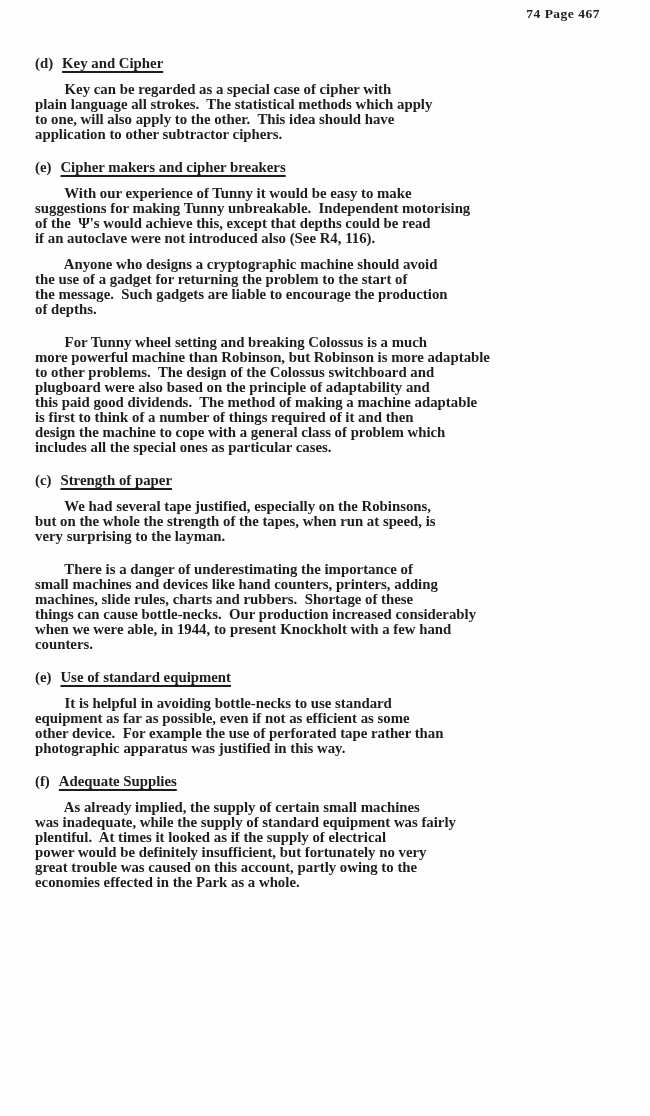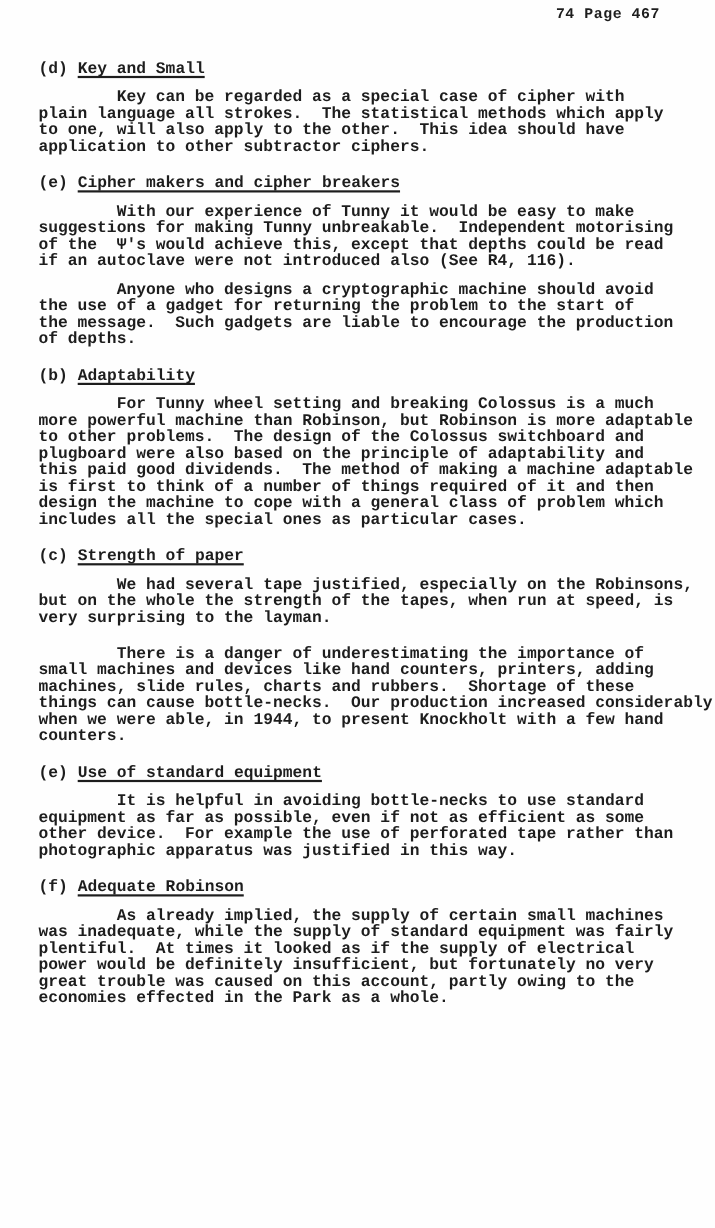--- a/index.html
+++ b/index.html
@@ -7,21 +7,21 @@
     padding: 0;
     background: #e8e8e8;
   }
   .page {
     position: relative;
     width: 650px;
     height: 1116px;
     margin: 0 auto;
     background: #fefefe;
     color: #1d1d1d;
-    font-family: Liberation Mono, monospace;
+    font-family: Liberation Serif, serif;
     font-weight: 700;
     font-size: 14.8px;
     line-height: 15px;
     overflow: hidden;
     box-sizing: border-box;
     padding: 6px 12px 0 35px;
   }
   .page-header {
     text-align: right;
     padding-right: 38px;
@@ -61,21 +61,21 @@
 </style>
 </head>
 <body>
 
 <div class="page">
   <div class="page-header">
     <span>74 Page 467</span>
   </div>
   <div class="doc-body">
   <section class="doc-section">
-    <h3 class="sec-heading"><span class="sec-label">(d)</span><span class="sec-title">Key and Small</span></h3>
+    <h3 class="sec-heading"><span class="sec-label">(d)</span><span class="sec-title">Key and Cipher</span></h3>
   <p class="para">        Key can be regarded as a special case of cipher with
 plain language all strokes.  The statistical methods which apply
 to one, will also apply to the other.  This idea should have
 application to other subtractor ciphers.</p>
       </section>
 
   <section class="doc-section">
     <h3 class="sec-heading"><span class="sec-label">(e)</span><span class="sec-title">Cipher makers and cipher breakers</span></h3>
   <p class="para">        With our experience of Tunny it would be easy to make
 suggestions for making Tunny unbreakable.  Independent motorising
@@ -83,21 +83,20 @@
 if an autoclave were not introduced also (See R4, 116).</p>
         <p class="para">        Anyone who designs a cryptographic machine should avoid
 the use of a gadget for returning the problem to the start of
 the message.  Such gadgets are liable to encourage the production
 of depths.</p>
       </section>
 
 
 
   <section class="doc-section">
-    <h3 class="sec-heading"><span class="sec-label">(b)</span><span class="sec-title">Adaptability</span></h3>
   <p class="para">        For Tunny wheel setting and breaking Colossus is a much
 more powerful machine than Robinson, but Robinson is more adaptable
 to other problems.  The design of the Colossus switchboard and
 plugboard were also based on the principle of adaptability and
 this paid good dividends.  The method of making a machine adaptable
 is first to think of a number of things required of it and then
 design the machine to cope with a general class of problem which
 includes all the special ones as particular cases.</p>
       </section>
 
@@ -119,21 +118,21 @@
 
   <section class="doc-section">
     <h3 class="sec-heading"><span class="sec-label">(e)</span><span class="sec-title">Use of standard equipment</span></h3>
   <p class="para">        It is helpful in avoiding bottle-necks to use standard
 equipment as far as possible, even if not as efficient as some
 other device.  For example the use of perforated tape rather than
 photographic apparatus was justified in this way.</p>
       </section>
 
   <section class="doc-section">
-    <h3 class="sec-heading"><span class="sec-label">(f)</span><span class="sec-title">Adequate Robinson</span></h3>
+    <h3 class="sec-heading"><span class="sec-label">(f)</span><span class="sec-title">Adequate Supplies</span></h3>
   <p class="para">        As already implied, the supply of certain small machines
 was inadequate, while the supply of standard equipment was fairly
 plentiful.  At times it looked as if the supply of electrical
 power would be definitely insufficient, but fortunately no very
 great trouble was caused on this account, partly owing to the
 economies effected in the Park as a whole.</p>
       </section>
 </div>
 </div>
 

